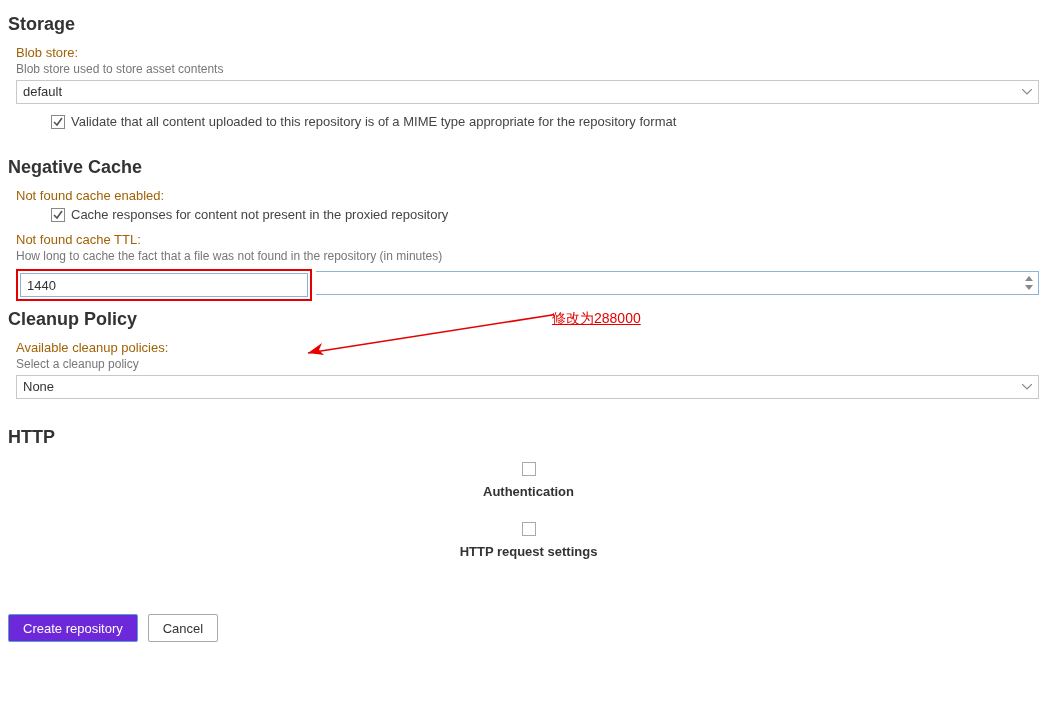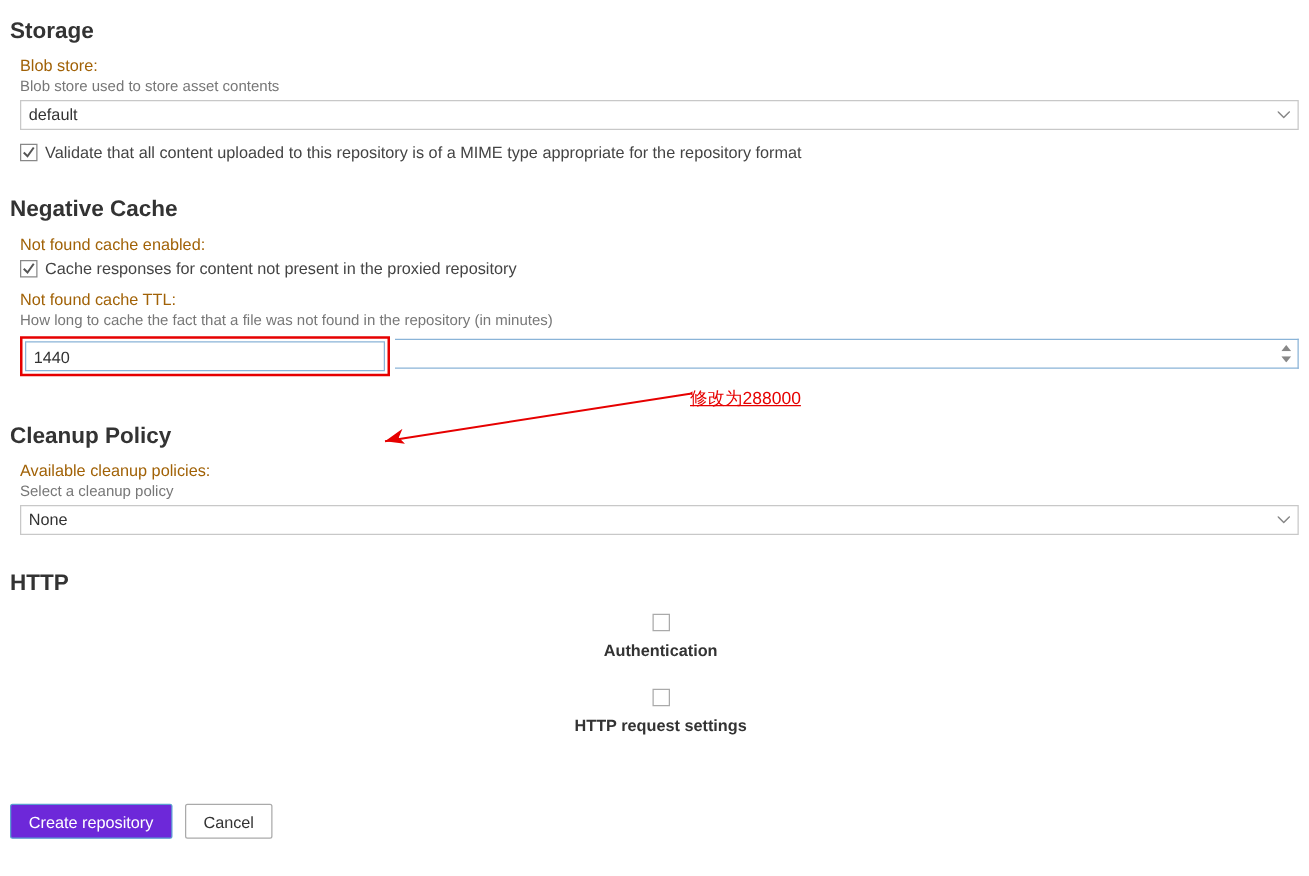--- a/index.html
+++ b/index.html
@@ -51,20 +51,21 @@
     top: 50%;
     transform: translateY(-50%);
   }
   .caret svg { display: block; }
   .checkbox-row {
     display: flex;
     align-items: center;
     gap: 6px;
     font-size: 13px;
     color: #444;
+    margin-left: 35px;
   }
   .cb-checked {
     width: 14px;
     height: 14px;
     border: 1px solid #888;
     background: #fff;
     display: inline-flex;
     align-items: center;
     justify-content: center;
     flex-shrink: 0;
@@ -254,21 +255,21 @@
         <span>
             <svg width="8" height="5" viewBox="0 0 8 5">
               <path d="M0 0 L4 5 L8 0 Z" fill="#888"></path>
             </svg>
           </span>
       </div>
     </div>
   </div>
 </div>
 
-<div class="section-title" style="margin-top:41px;">Cleanup Policy</div>
+<div class="section-title" style="margin-top:12px;">Cleanup Policy</div>
 
 <div class="field-block">
   <div class="field-label">Available cleanup policies:</div>
   <div class="field-help">Select a cleanup policy</div>
   <div class="select-control">
     <span>None</span>
     <span class="caret">
       <svg width="10" height="6" viewBox="0 0 10 6">
           <path d="M0 0 L5 5 L10 0" fill="none" stroke="#888" stroke-width="1.2"></path>
         </svg>

